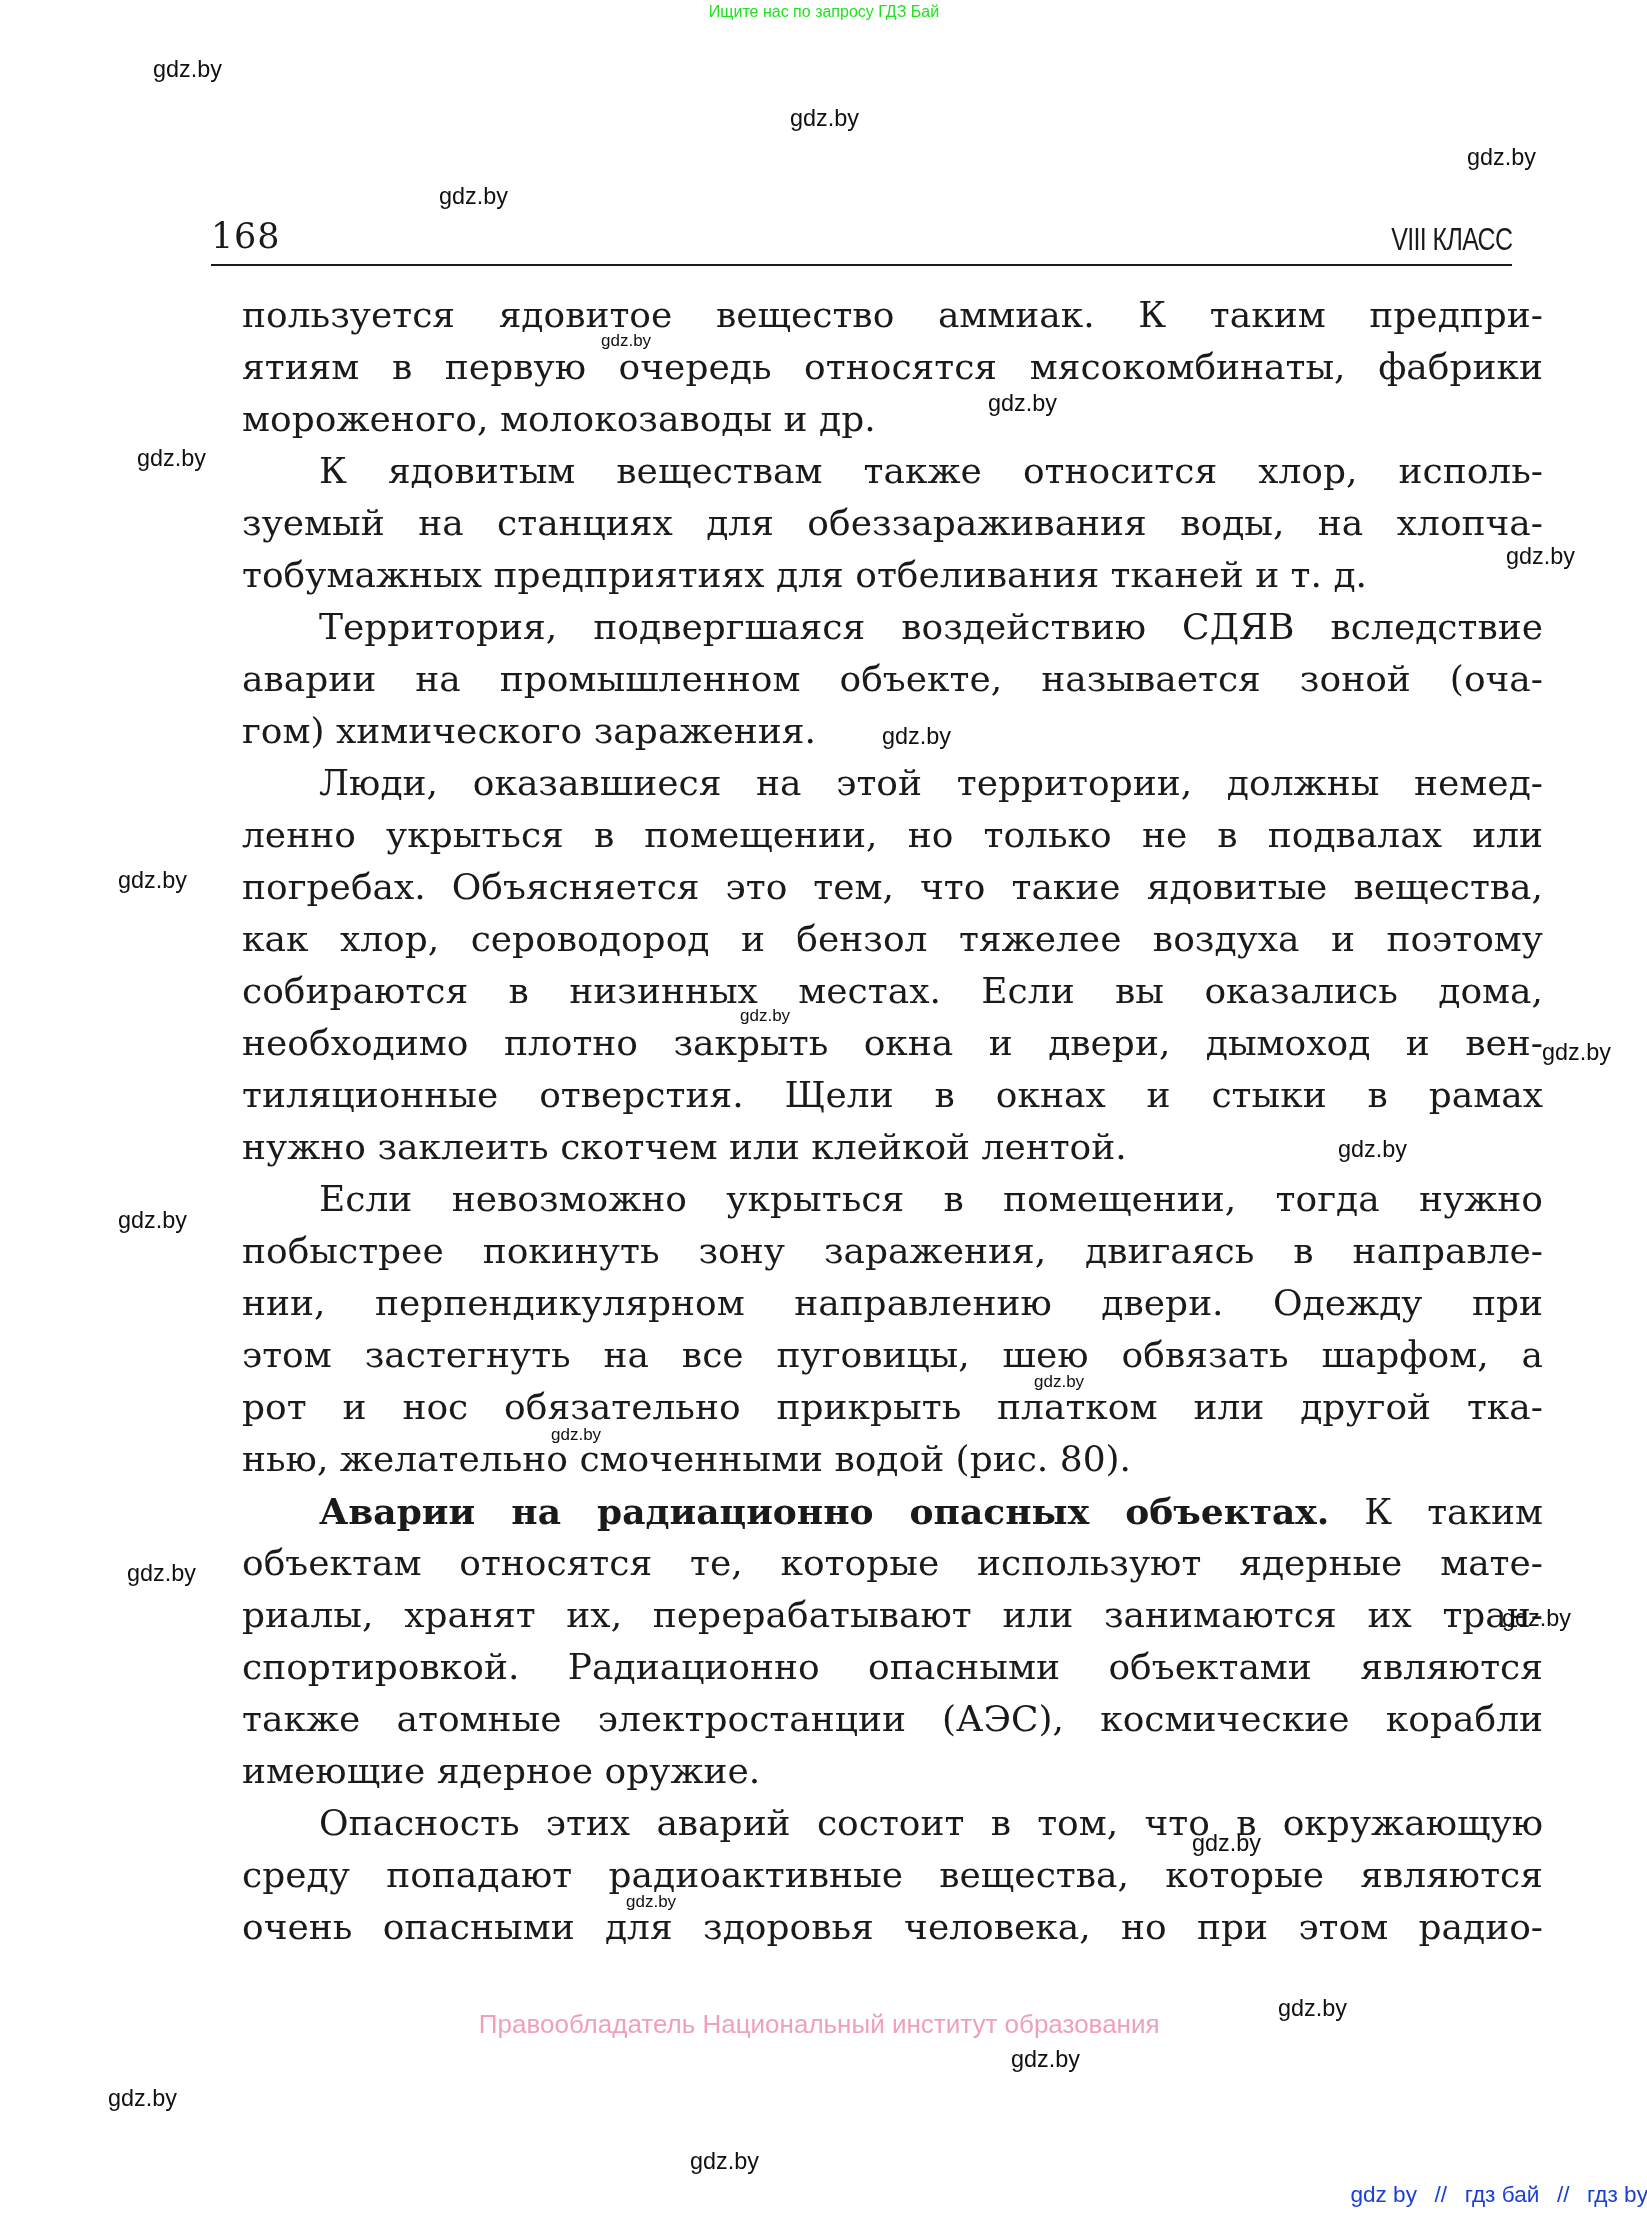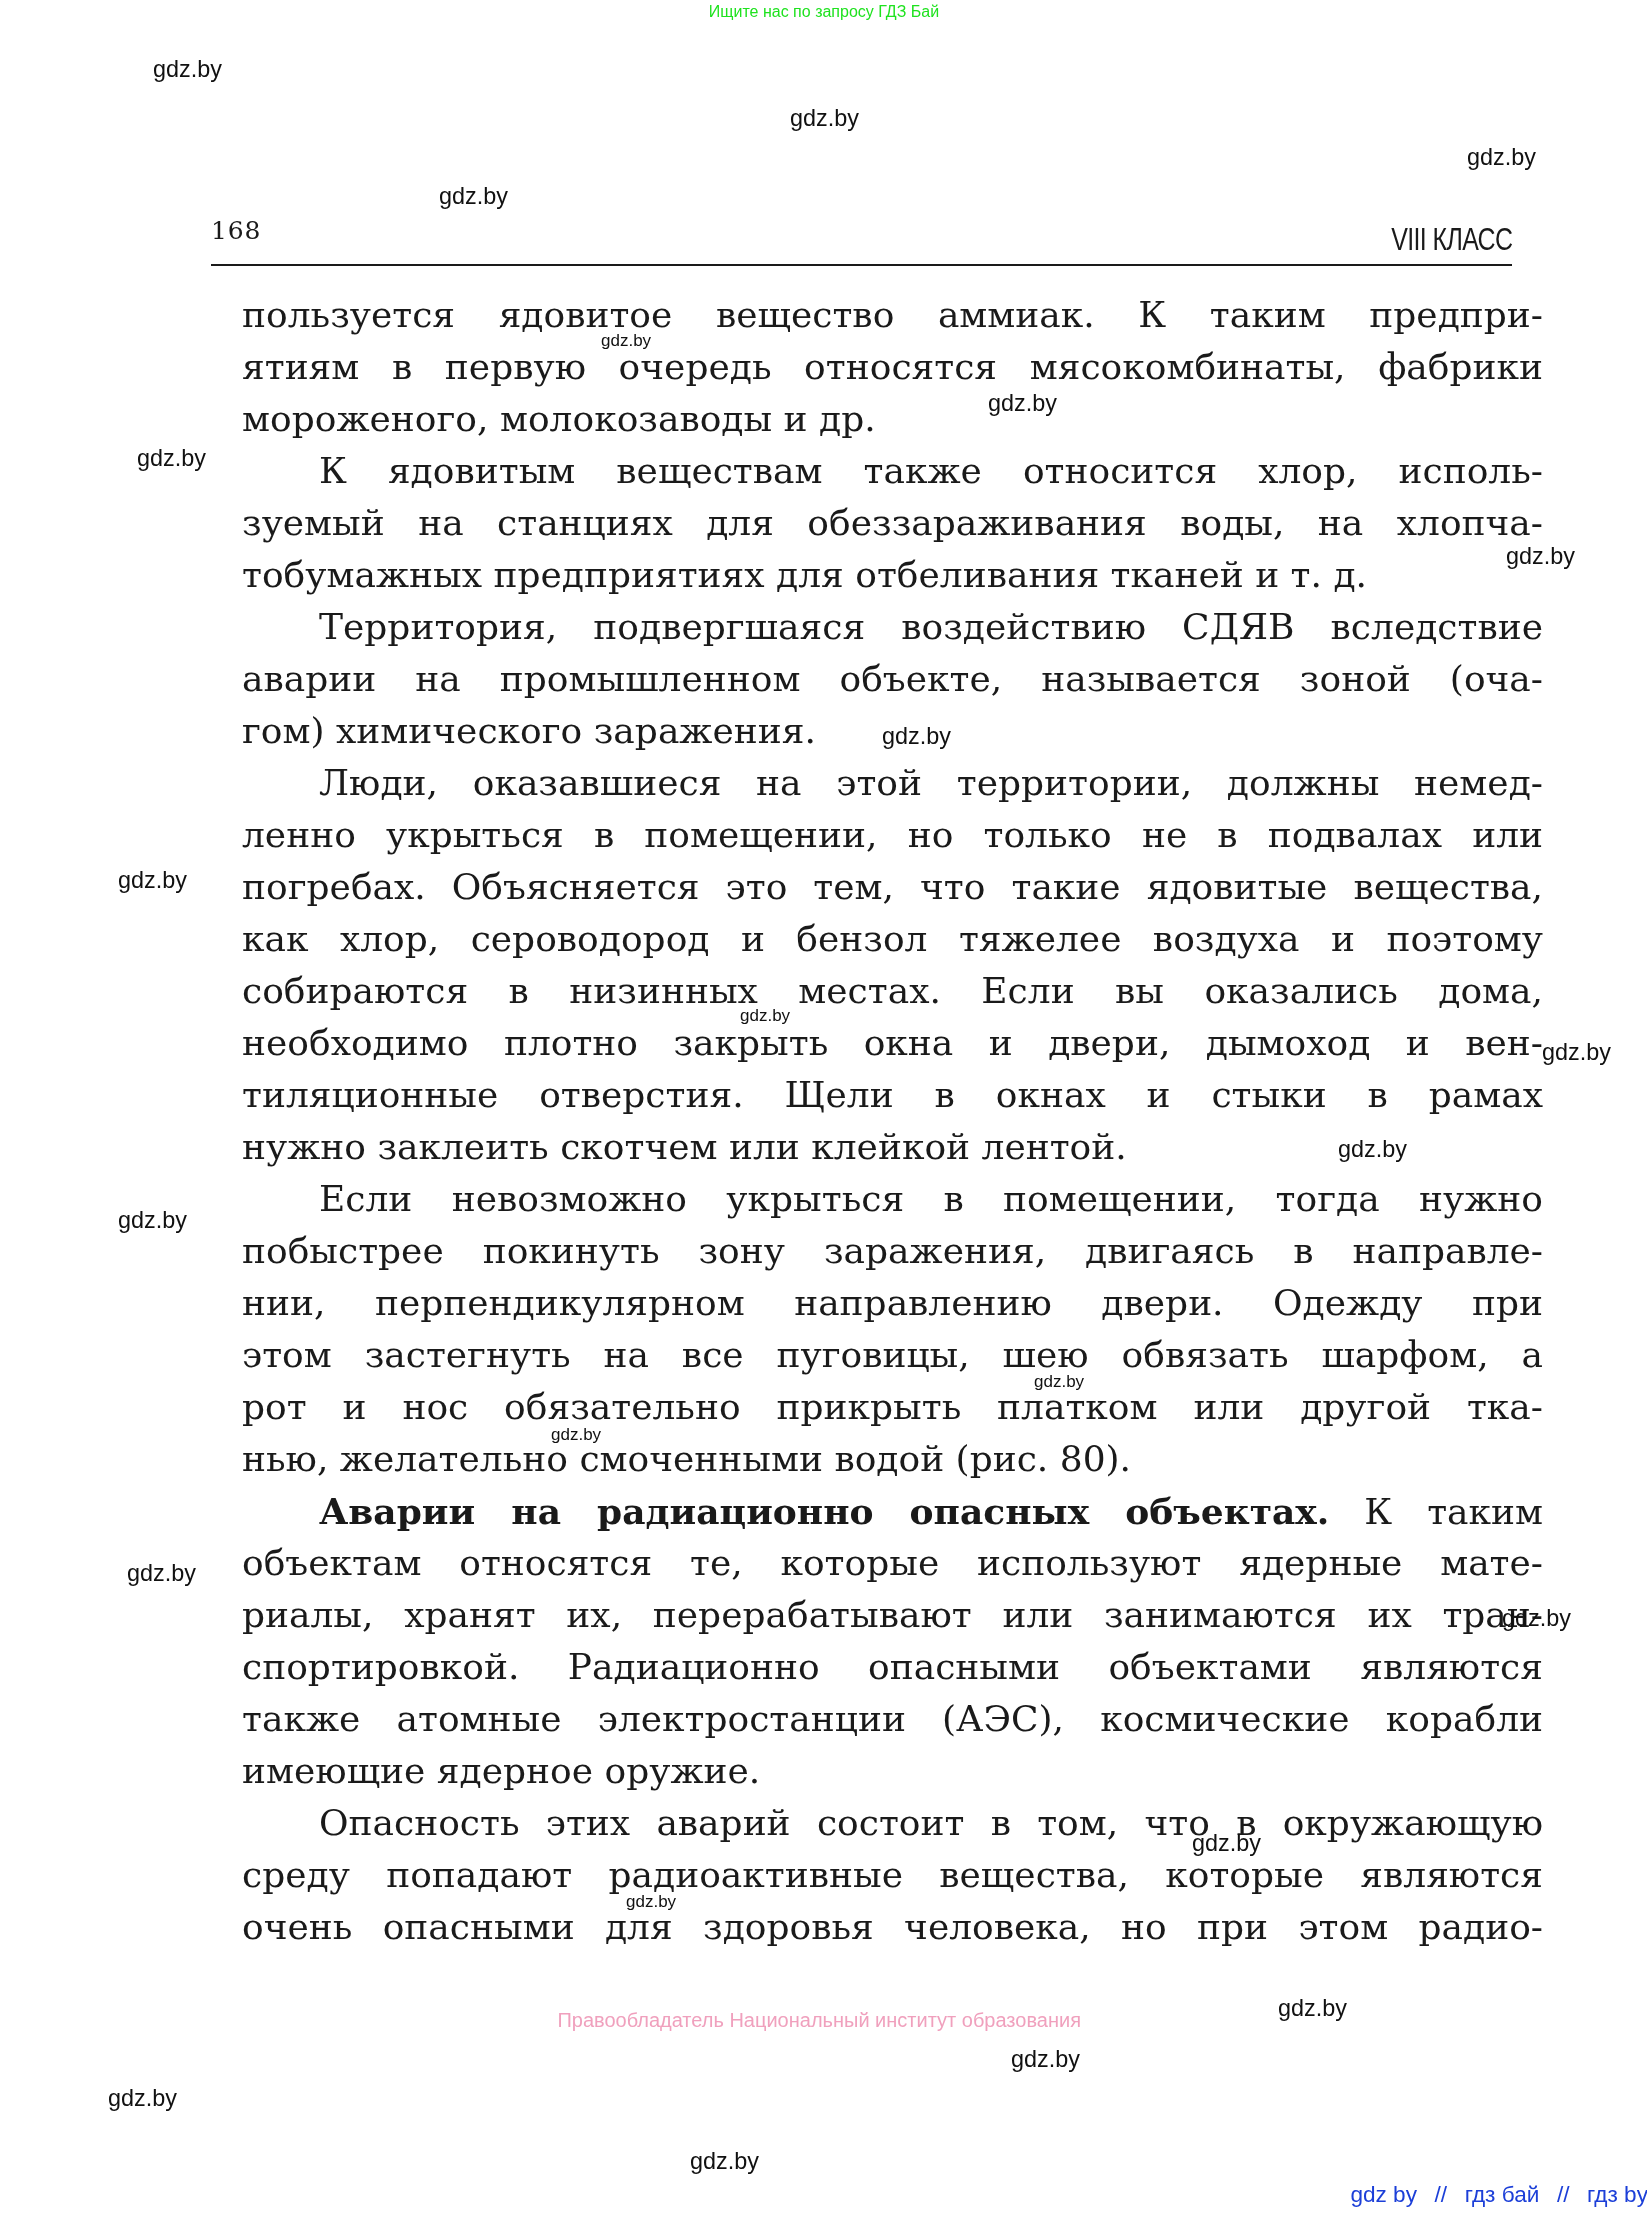--- a/index.html
+++ b/index.html
@@ -6,21 +6,21 @@
   body { width: 1648px; height: 2216px; position: relative; overflow: hidden; }
 
   .top-banner {
     position: absolute; left: 0; width: 1648px; top: 3.2px; text-align: center;
     font-family: "Liberation Sans", sans-serif; font-size: 16px; color: #1ee21e;
   }
 
   .page-header { position: absolute; left: 211px; top: 216px; width: 1301px; height: 48px; }
   .page-number {
     position: absolute; left: 0; top: 0;
-    font-family: "DejaVu Serif", serif; font-size: 25px; color: #1a1a1a; letter-spacing: 0.8px;
+    font-family: "DejaVu Serif", serif; font-size: 35px; color: #1a1a1a; letter-spacing: 0.8px;
   }
   .class-label {
     position: absolute; right: 0; top: 4.8px;
     font-family: "Liberation Sans", sans-serif; font-size: 32px; color: #1a1a1a;
     transform: scaleX(0.78); transform-origin: right center; letter-spacing: -0.8px;
   }
   .header-rule { position: absolute; left: 211px; top: 264px; width: 1301px; height: 2.4px; background: #1a1a1a; }
 
   .body-text {
     position: absolute; left: 211px; top: 289px; width: 1301px;
@@ -36,21 +36,21 @@
   .bold { font-weight: bold; }
 
   .watermark {
     position: absolute; font-family: "Liberation Sans", sans-serif; color: #111;
     font-size: 23.4px; white-space: nowrap; line-height: 1;
   }
   .watermark.small { font-size: 17px; }
 
   .copyright {
     position: absolute; left: 0; width: 1648px; top: 2009px; text-align: center;
-    font-family: "Liberation Sans", sans-serif; font-size: 20px; color: #f0a0bd;
+    font-family: "Liberation Sans", sans-serif; font-size: 26px; color: #f0a0bd;
     padding-right: 0;
   }
   .copyright span { display: inline-block; transform: translateX(-4.8px); }
 
   .footer-links {
     position: absolute; left: 0; width: 1648px; top: 2182px; text-align: right;
     font-family: "Liberation Sans", sans-serif; font-size: 22.6px; color: #1c3fd8;
   }
   .footer-links a { color: #1c3fd8; text-decoration: none; }
   .footer-links .sep { margin: 0 11.3px; }

